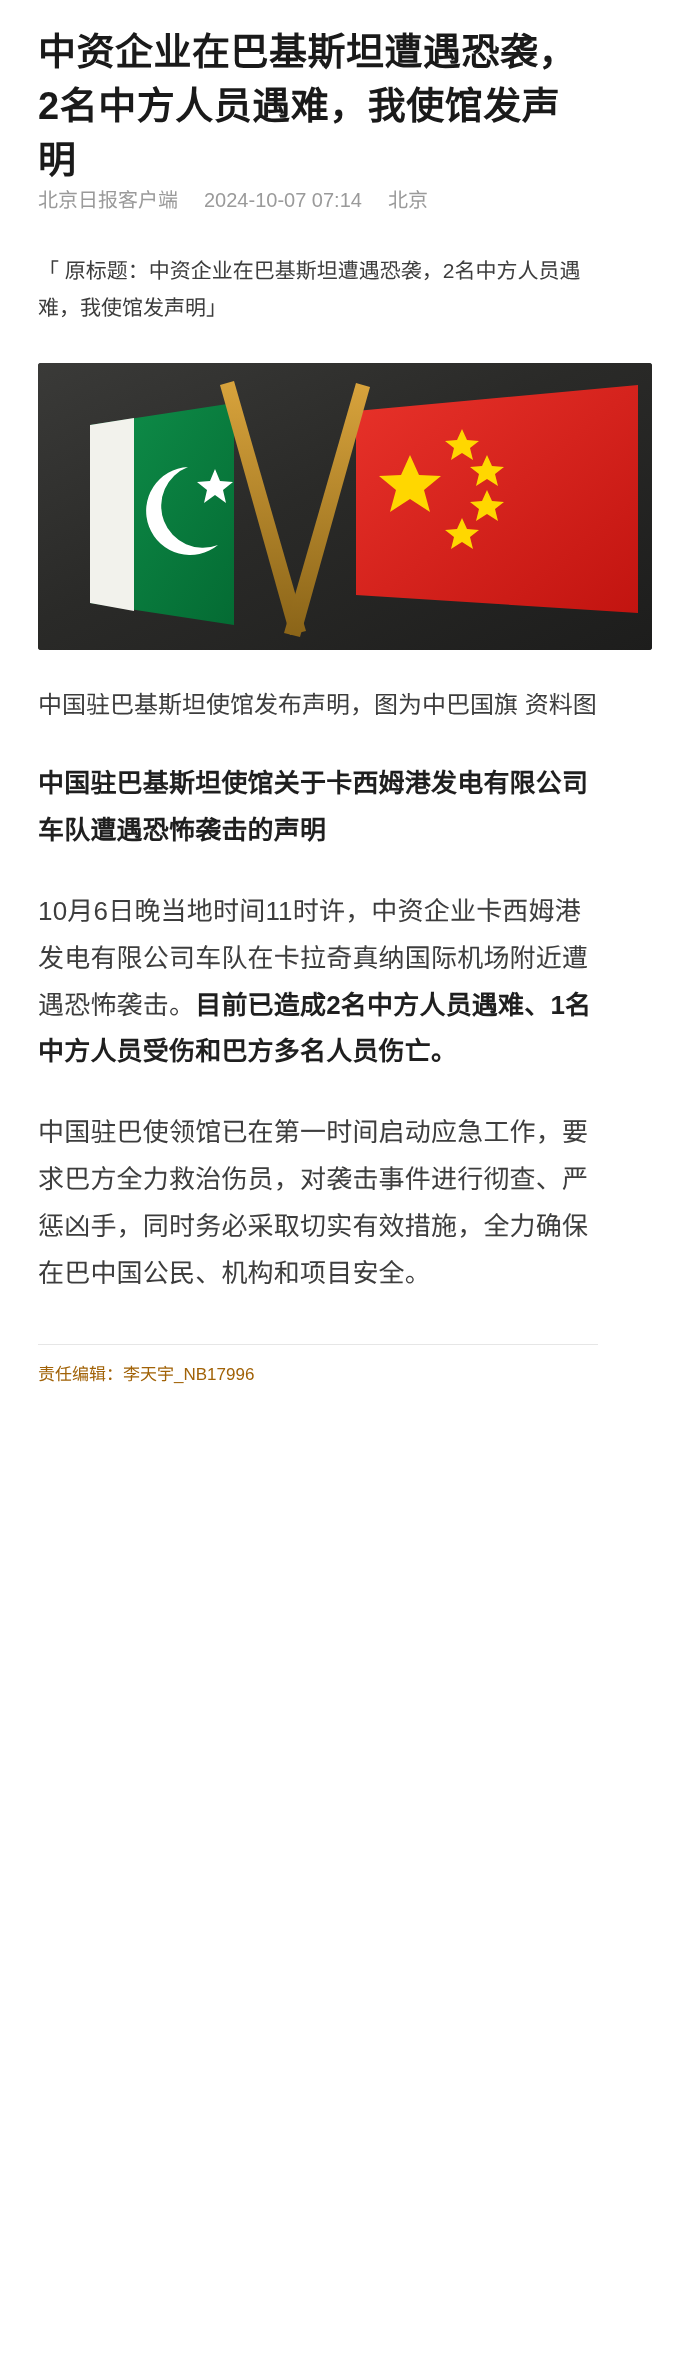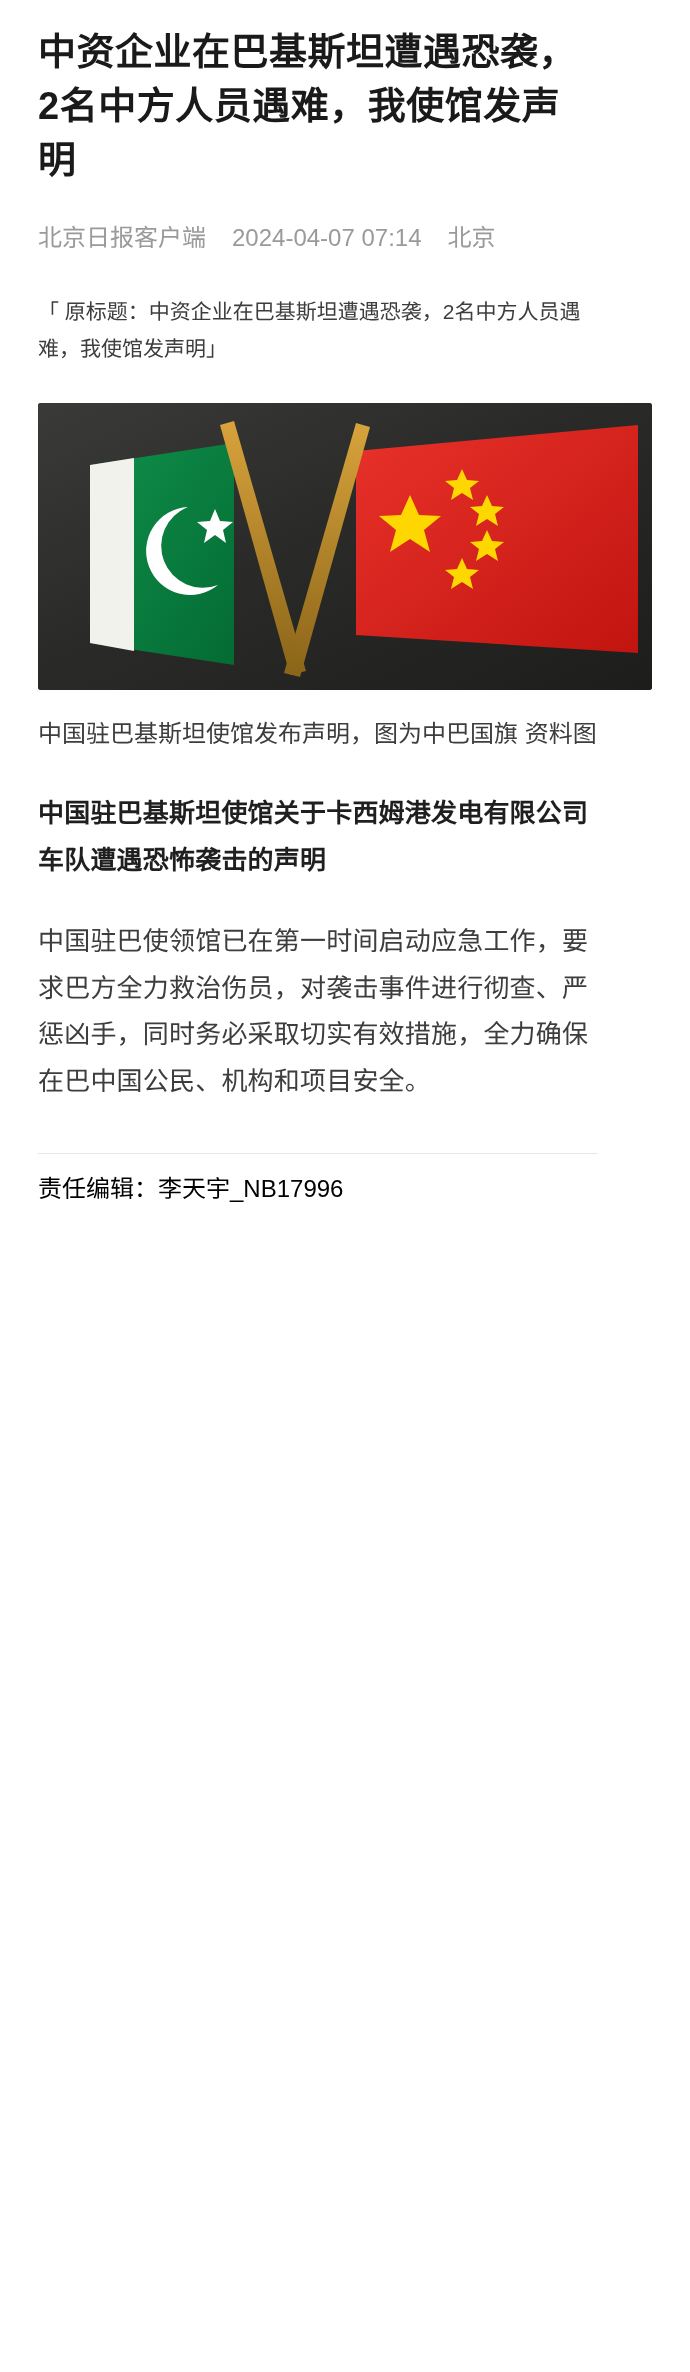--- a/index.html
+++ b/index.html
@@ -31,22 +31,21 @@
     font-weight: bold;
     color: #1a1a1a;
     letter-spacing: 0.5px;
     padding-top: 26px;
     margin: 0;
   }
 
   
   .meta-row {
     display: flex;
-    margin-top: 36px;
-    font-size: 24px;
+    font-size: 20px;
     color: #9a9a9a;
     line-height: 1.2;
   }
   .meta-source { margin-right: 26px; }
   .meta-time { margin-right: 26px; }
   .meta-location { }
 
   
   .orig-title {
     margin-top: 40px;
@@ -61,21 +60,21 @@
     width: 614px;
     height: 287px;
     border-radius: 3px;
     overflow: hidden;
     position: relative;
     background: #2b2b2b;
   }
   .figure svg { display: block; width: 100%; height: 100%; }
 
   .figure-caption {
-    margin-top: 23px;
+    margin-top: 34px;
     font-size: 24px;
     line-height: 1.78;
     color: #3d3d3d;
   }
 
   
   .para {
     margin-top: 34px;
     font-size: 26px;
     line-height: 1.8;
@@ -92,35 +91,35 @@
   }
 
   
   .footer-divider {
     margin-top: 48px;
     border-top: 1px solid #e6e6e6;
   }
   .editor-line {
     padding-top: 18px;
     padding-bottom: 22px;
-    font-size: 24px;
-    color: #000000;
+    font-size: 17px;
+    color: #a16207;
     line-height: 1.4;
   }
 </style>
 </head>
 <body>
 
 <div class="page">
 
   <h1 class="article-title">中资企业在巴基斯坦遭遇恐袭，2名中方人员遇难，我使馆发声明</h1>
 
   <div class="meta-row">
     <span class="meta-source">北京日报客户端</span>
-    <span class="meta-time">2024-04-07 07:14</span>
+    <span class="meta-time">2024-10-07 07:14</span>
     <span class="meta-location">北京</span>
   </div>
 
   <div class="orig-title">「 原标题：中资企业在巴基斯坦遭遇恐袭，2名中方人员遇难，我使馆发声明」</div>
 
   <div class="figure">
     <svg viewBox="0 0 614 287" preserveAspectRatio="none" aria-hidden="true">
       <defs>
         <linearGradient id="bgGrad" x1="0" y1="0" x2="1" y2="1">
           <stop offset="0%" stop-color="#3a3a38"></stop>
@@ -167,20 +166,23 @@
       <polygon points="332,24 318,20 246,270 262,274" fill="url(#poleGrad)"></polygon>
 
       <rect x="0" y="0" width="614" height="287" fill="none"></rect>
     </svg>
   </div>
 
   <div class="figure-caption">中国驻巴基斯坦使馆发布声明，图为中巴国旗 资料图</div>
 
   <div class="para strong">中国驻巴基斯坦使馆关于卡西姆港发电有限公司车队遭遇恐怖袭击的声明</div>
 
+  <p class="para">
+    <span>10月6日晚当地时间11时许，中资企业卡西姆港发电有限公司车队在卡拉奇真纳国际机场附近遭遇恐怖袭击。</span><span class="hl">目前已造成2名中方人员遇难、1名中方人员受伤和巴方多名人员伤亡。</span>
+  </p>
 
 
   <p class="para">
     <span>中国驻巴使领馆已在第一时间启动应急工作，要求巴方全力救治伤员，对袭击事件进行彻查、严惩凶手，同时务必采取切实有效措施，全力确保在巴中国公民、机构和项目安全。</span>
   </p>
 
 
   <div class="footer-divider"></div>
   <div class="editor-line">责任编辑：李天宇_NB17996</div>
 

